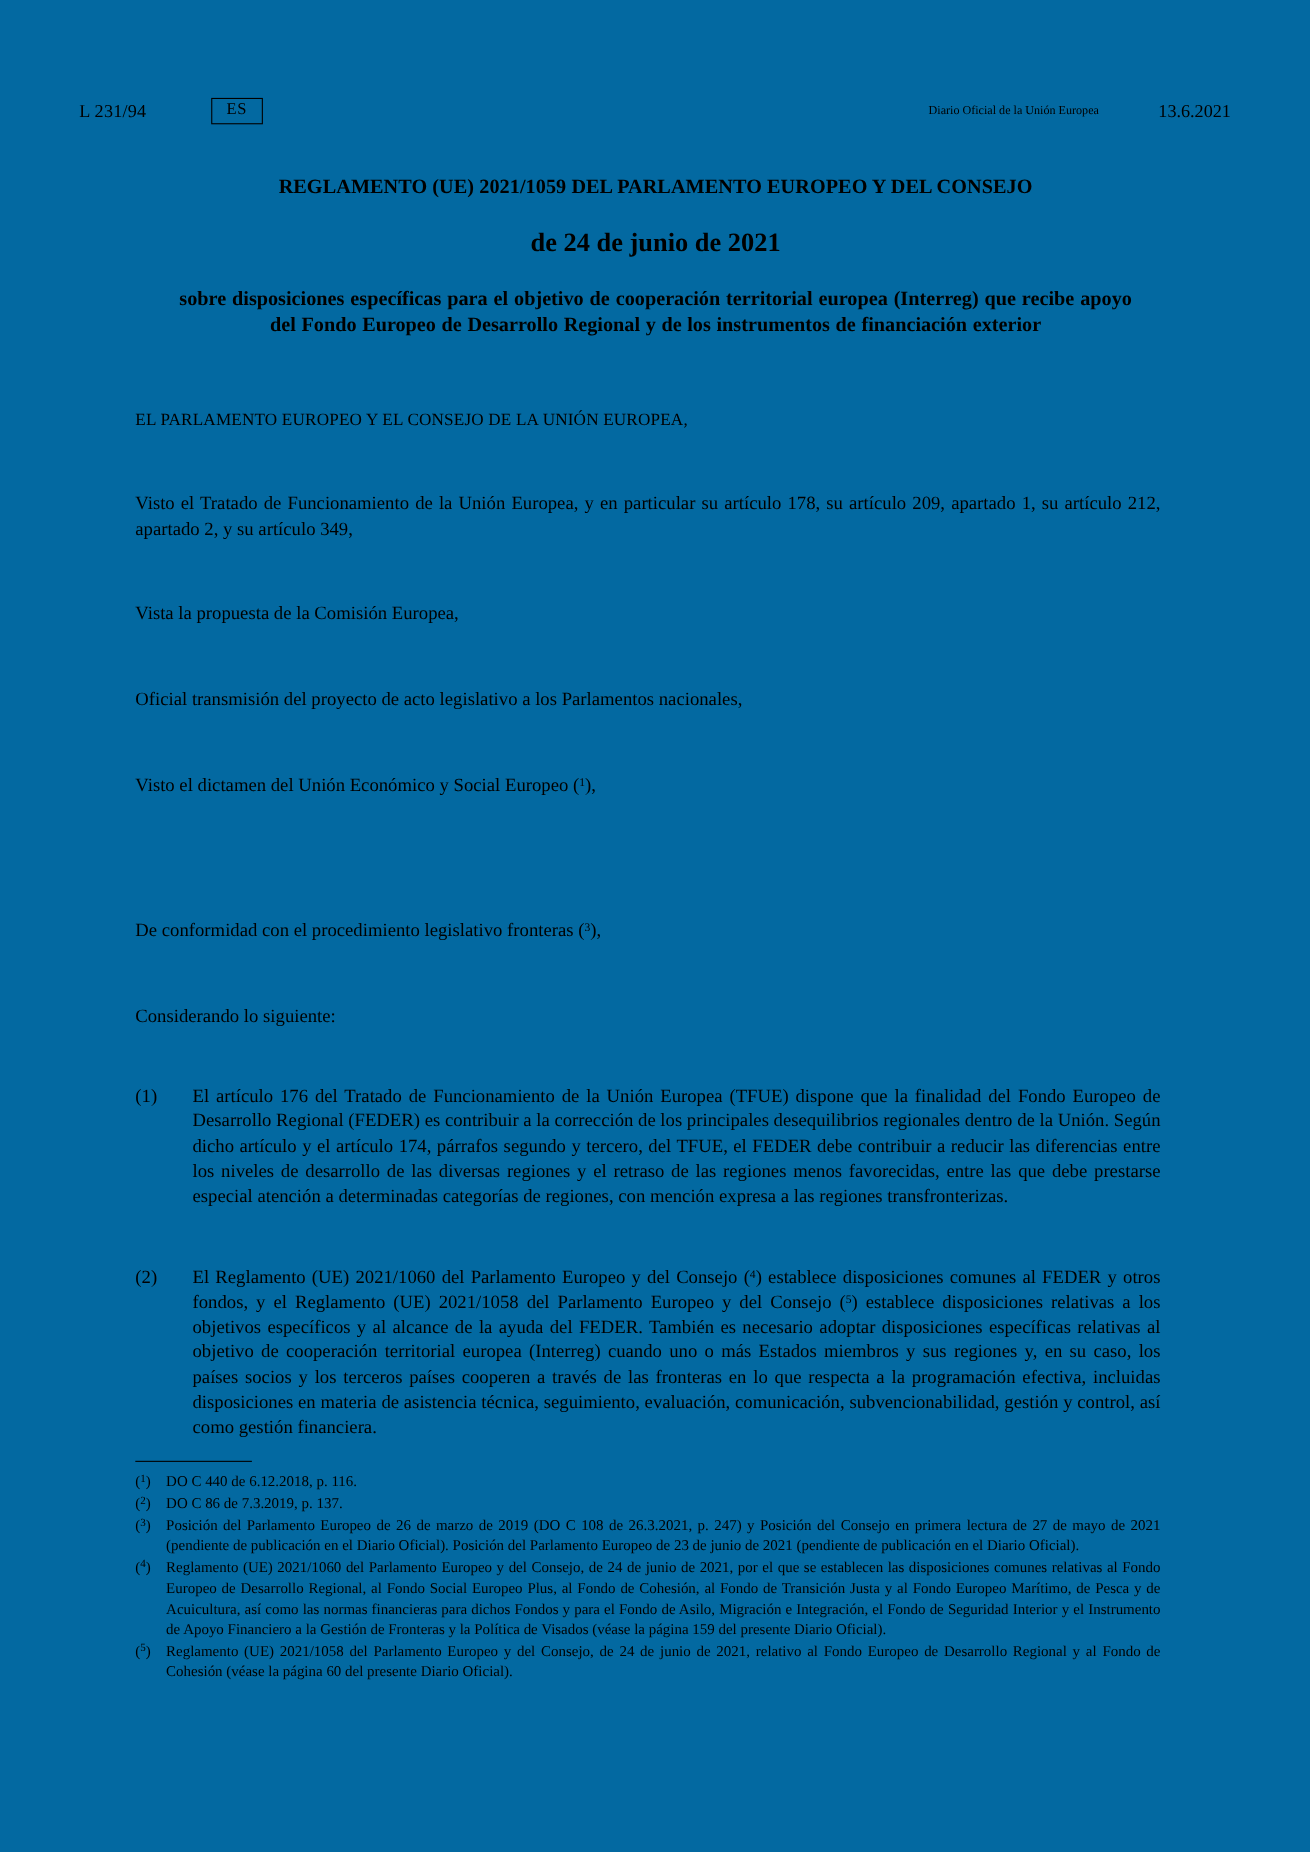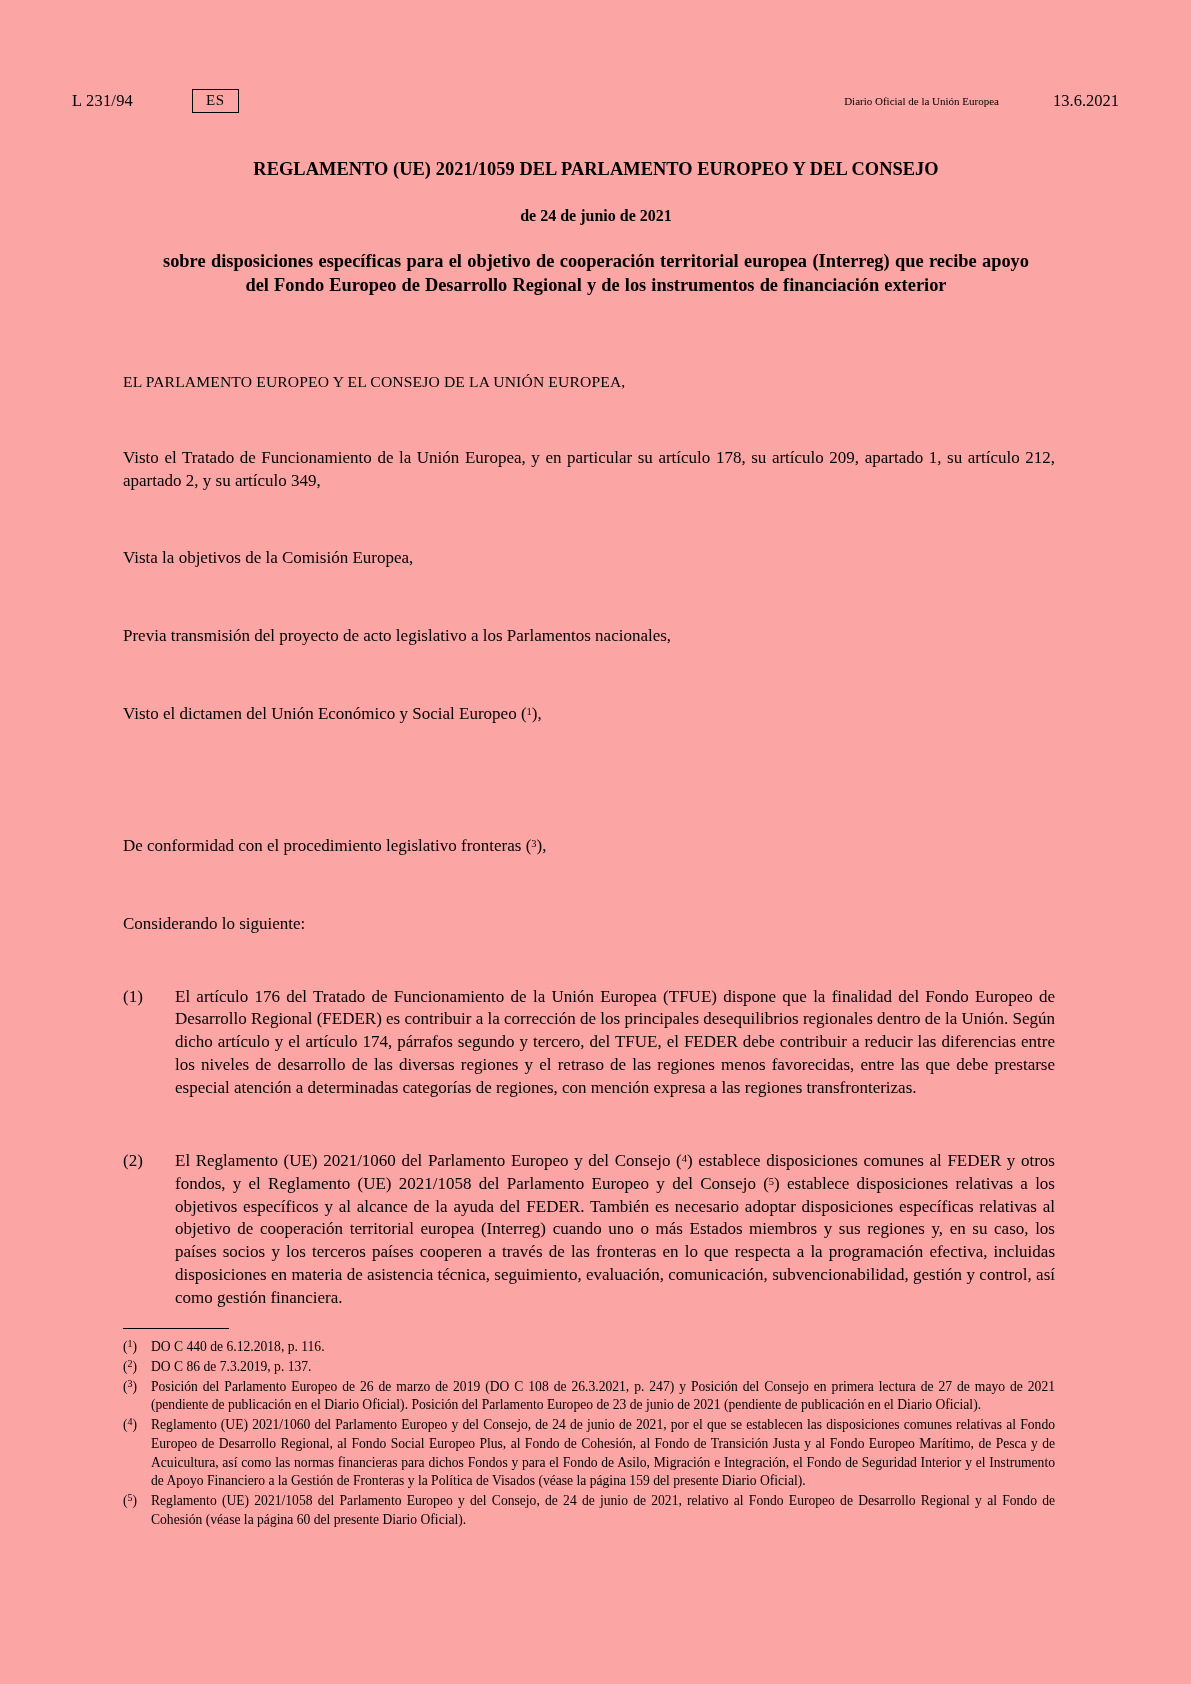--- a/index.html
+++ b/index.html
@@ -11,21 +11,21 @@
   body {
     font-family: "Liberation Serif", "DejaVu Serif", serif;
     color: #000000;
     -webkit-font-smoothing: antialiased;
   }
   .page {
     position: relative;
     width: 1191px;
     height: 1684px;
     margin: 0 auto;
-    background: #fca5a5;
+    background: #0369a1;
     box-sizing: border-box;
     overflow: hidden;
   }
 
   
   .header {
     position: absolute;
     top: 86px;
     left: 72px;
     right: 72px;
@@ -69,21 +69,21 @@
     text-align: center;
   }
   .title-main {
     font-weight: bold;
     font-size: 18.4px;
     letter-spacing: 0.05px;
     line-height: 1.3;
   }
   .title-date {
     font-weight: bold;
-    font-size: 16px;
+    font-size: 24px;
     margin-top: 24px;
     line-height: 1.3;
   }
   .title-subject {
     font-weight: bold;
     font-size: 18.4px;
     margin-top: 22px;
     line-height: 1.32;
     text-align: justify;
     text-align-last: center;
@@ -193,25 +193,25 @@
   <div class="body-area">
 
     <div class="para institution">EL PARLAMENTO EUROPEO Y EL CONSEJO DE LA UNIÓN EUROPEA,</div>
 
     <div class="gap-preamble"></div>
 
     <div class="para">Visto el Tratado de Funcionamiento de la Unión Europea, y en particular su artículo 178, su artículo 209, apartado 1, su artículo 212, apartado 2, y su artículo 349,</div>
 
     <div class="gap-preamble"></div>
 
-    <div class="para">Vista la objetivos de la Comisión Europea,</div>
-
-    <div class="gap-preamble"></div>
-
-    <div class="para">Previa transmisión del proyecto de acto legislativo a los Parlamentos nacionales,</div>
+    <div class="para">Vista la propuesta de la Comisión Europea,</div>
+
+    <div class="gap-preamble"></div>
+
+    <div class="para">Oficial transmisión del proyecto de acto legislativo a los Parlamentos nacionales,</div>
 
     <div class="gap-preamble"></div>
 
     <div class="para"><span>Visto el dictamen del Unión Económico y Social Europeo (</span><sup class="fn">1</sup><span>),</span></div>
 
     <div class="gap-preamble"></div>
 
 
     <div class="gap-preamble"></div>
 

